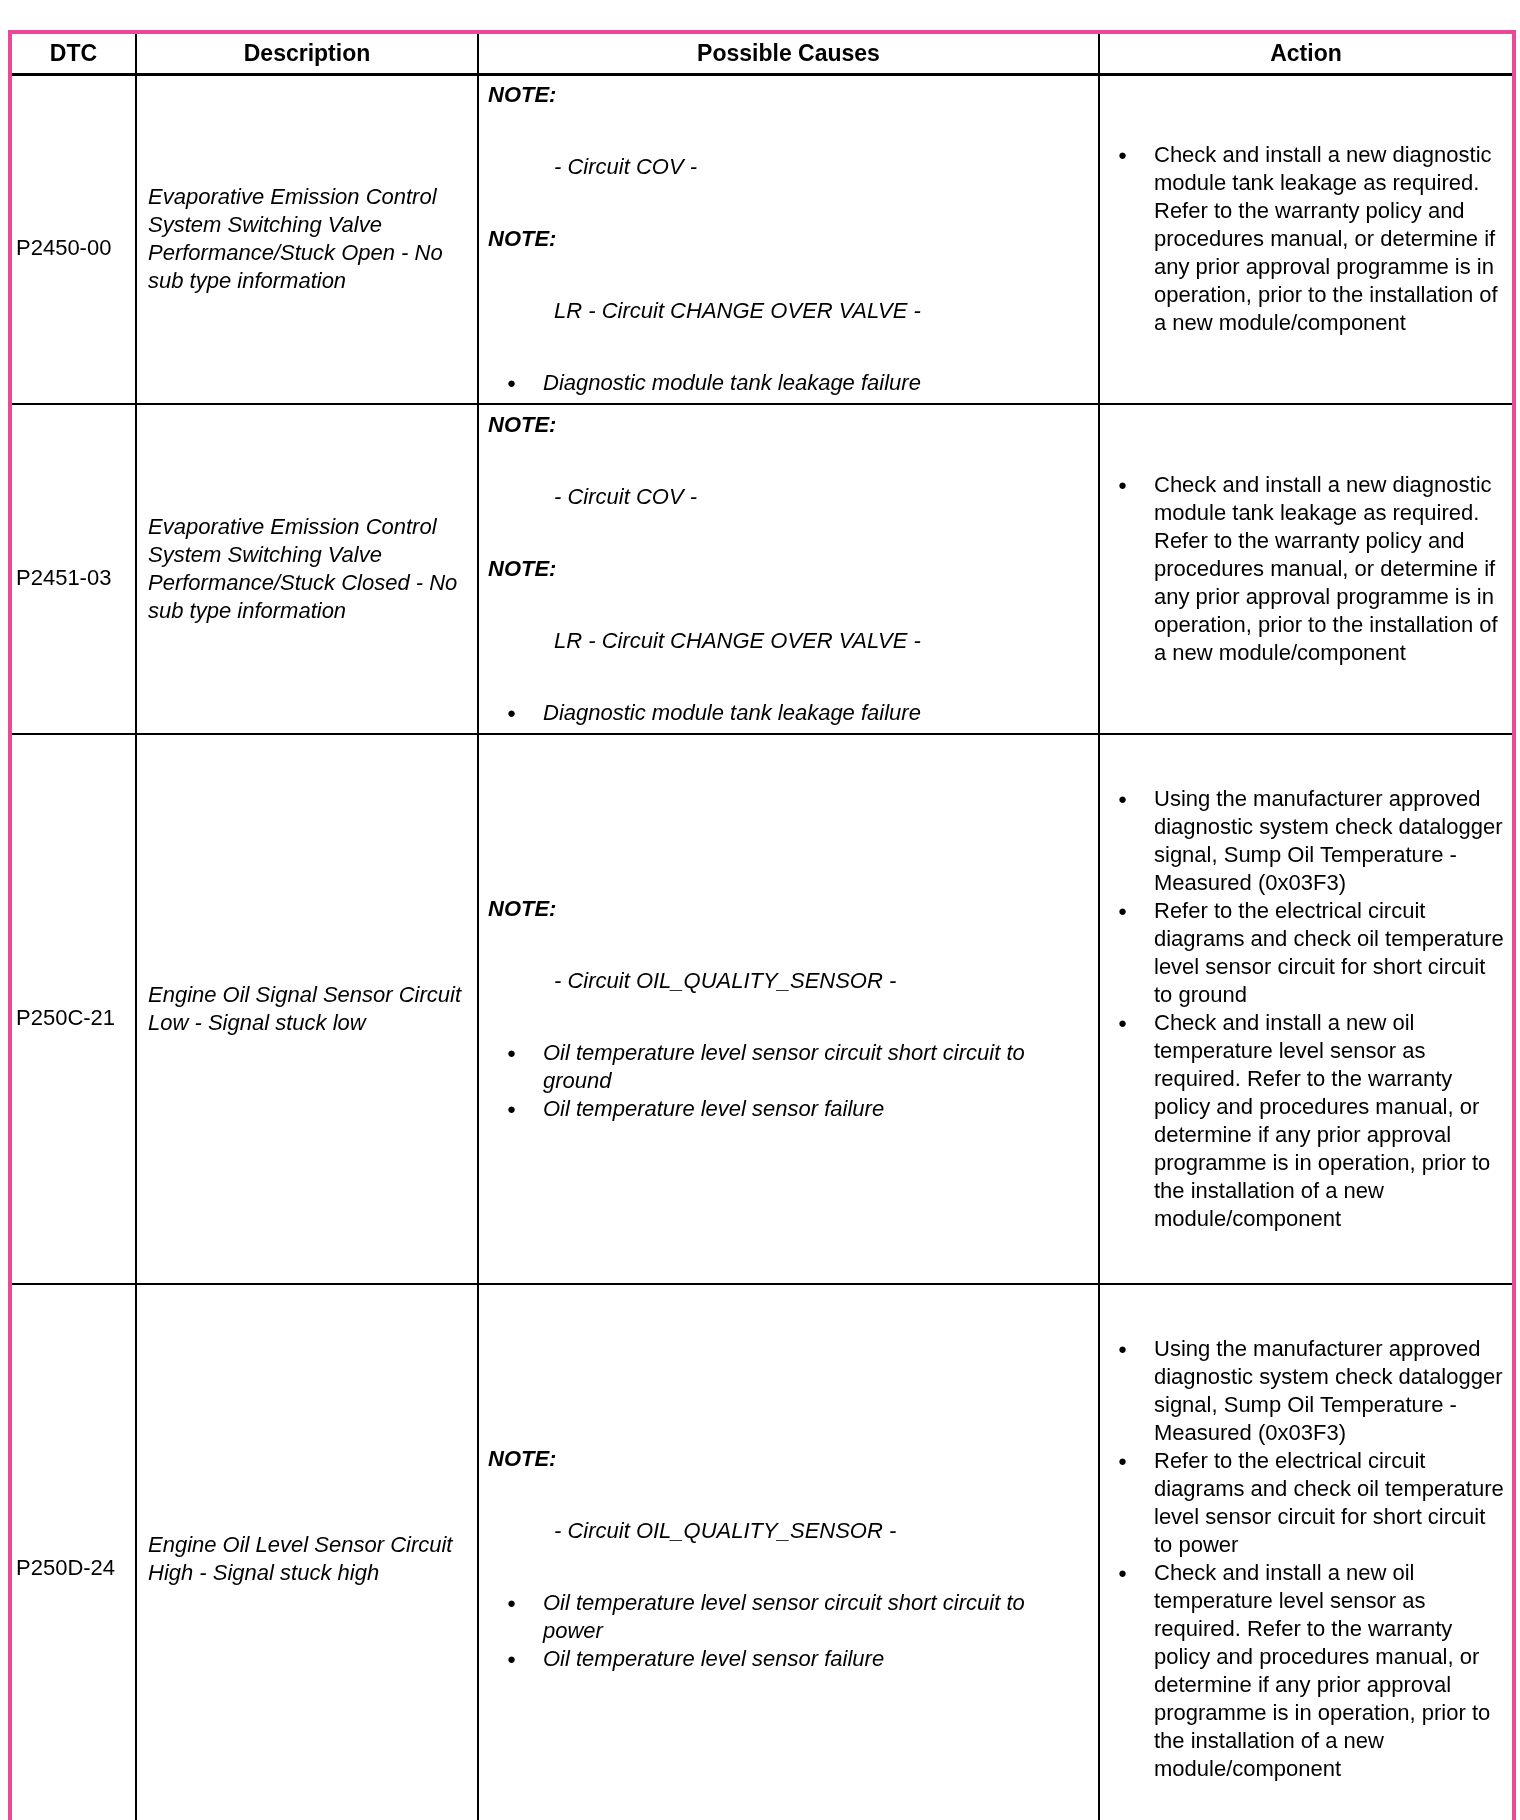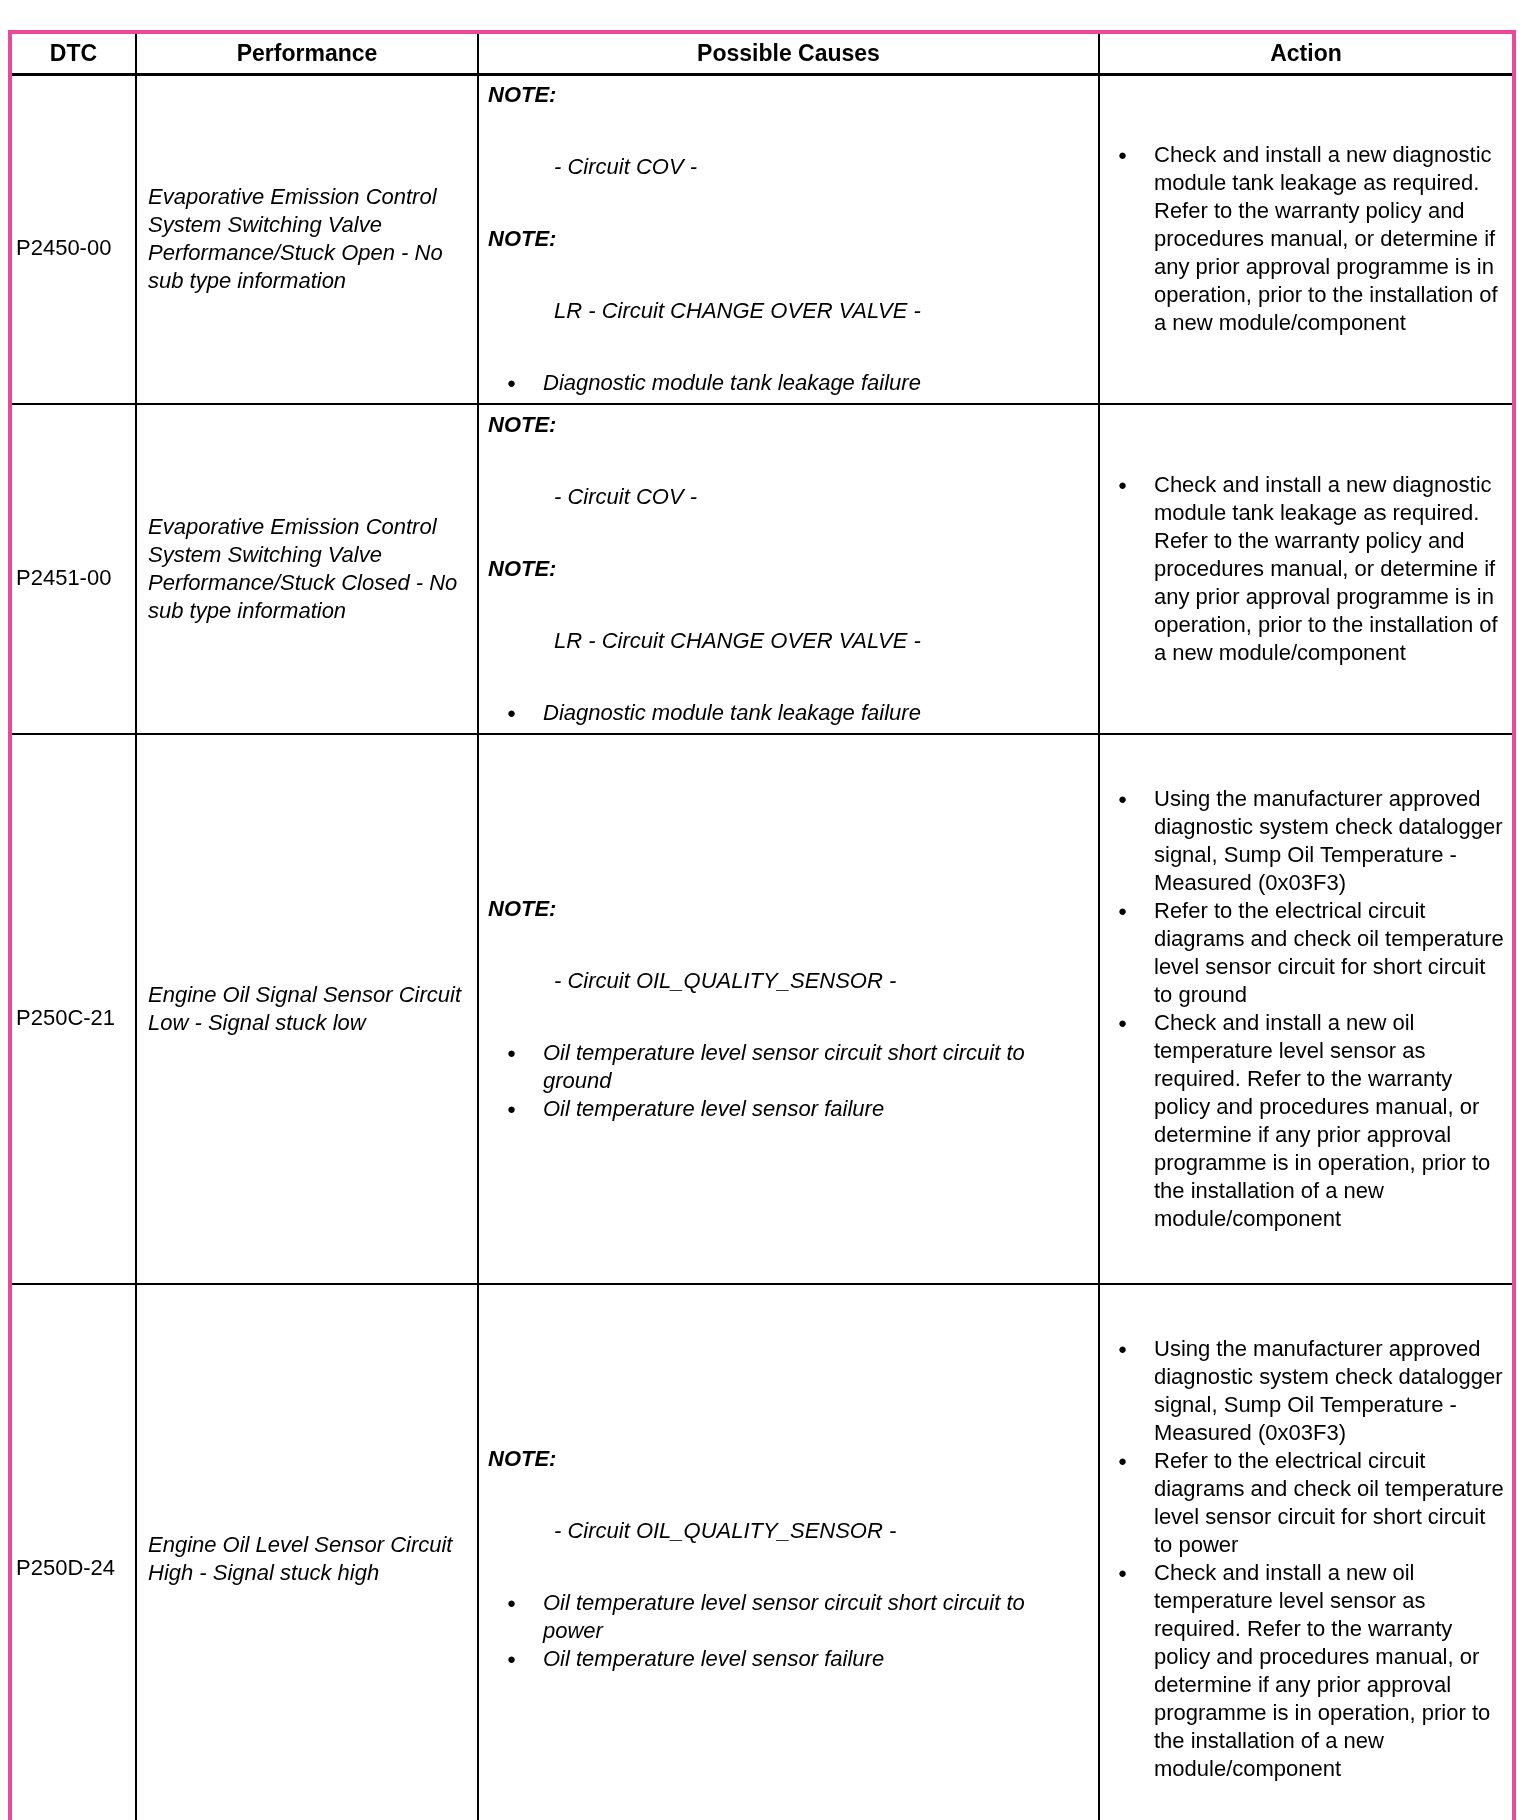--- a/index.html
+++ b/index.html
@@ -69,21 +69,21 @@
   .causes-cell .bullet-marker { flex: 0 0 36px; margin-left: 19px; }
 </style>
 </head>
 <body>
 
 <div class="page">
   <table class="dtc-table">
     <thead>
       <tr>
         <th style="width:126px">DTC</th>
-        <th style="width:342px">Performance</th>
+        <th style="width:342px">Description</th>
         <th style="width:621px">Possible Causes</th>
         <th style="width:415px">Action</th>
       </tr>
     </thead>
     <tbody id="table-body">
         <tr class="row-1">
           <td class="dtc-cell"><span>P2450-00</span></td>
           <td class="desc-cell">
             <div>Evaporative Emission Control System Switching Valve Performance/Stuck Open - No sub type information</div>
           </td>
@@ -98,21 +98,21 @@
             </div>
           </td>
           <td class="action-cell">
             <div class="bullet-item">
               <span class="bullet-marker">●</span>
               <span class="bullet-text">Check and install a new diagnostic module tank leakage as required. Refer to the warranty policy and procedures manual, or determine if any prior approval programme is in operation, prior to the installation of a new module/component</span>
             </div>
           </td>
         </tr>
         <tr class="row-2">
-          <td class="dtc-cell"><span>P2451-00</span></td>
+          <td class="dtc-cell"><span>P2451-03</span></td>
           <td class="desc-cell">
             <div>Evaporative Emission Control System Switching Valve Performance/Stuck Closed - No sub type information</div>
           </td>
           <td class="causes-cell">
             <div class="note-label">NOTE:</div>
             <div class="note-body">- Circuit COV -</div>
             <div class="note-label">NOTE:</div>
             <div class="note-body">LR - Circuit CHANGE OVER VALVE -</div>
             <div class="bullet-item">
               <span class="bullet-marker">●</span>

